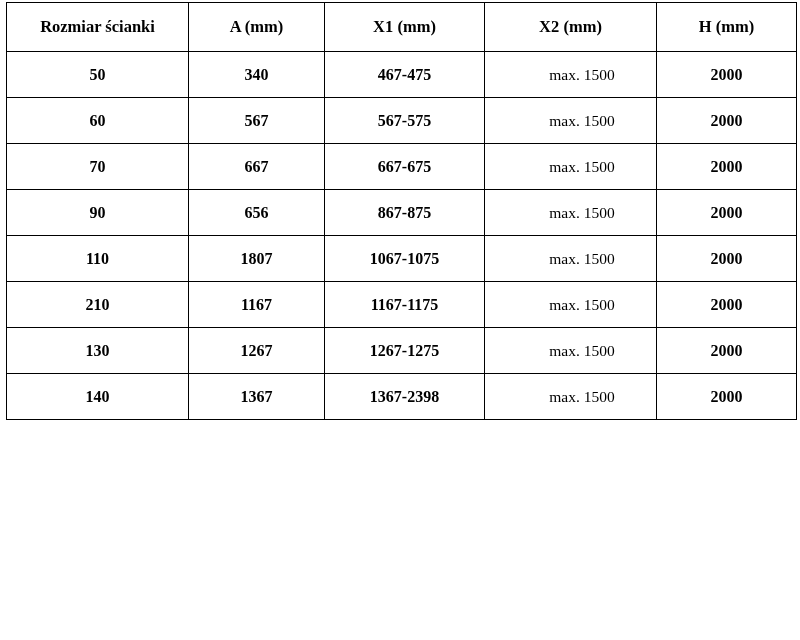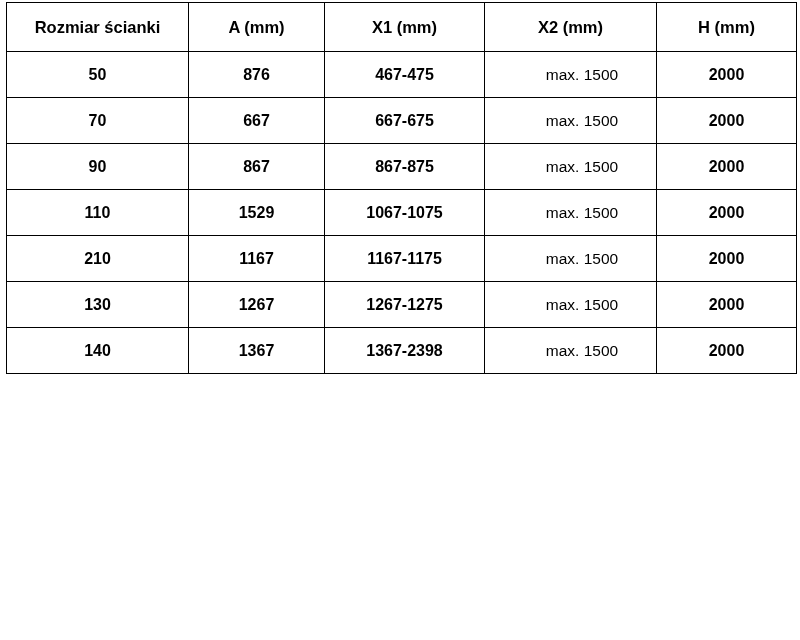--- a/index.html
+++ b/index.html
@@ -18,20 +18,21 @@
     width: 800px;
     height: 640px;
     box-sizing: border-box;
     background: #ffffff;
   }
   table.spec {
     border-collapse: collapse;
     width: 790px;
     margin: 2px 0 0 6px;
     table-layout: fixed;
+    font-family: Liberation Serif, serif;
   }
   table.spec th,
   table.spec td {
     border: 1px solid #000000;
     text-align: center;
     vertical-align: middle;
     font-size: 16px;
     height: 45px;
     padding: 0 2px;
     background: #ffffff;
@@ -73,42 +74,49 @@
         <th>Rozmiar ścianki</th>
         <th>A (mm)</th>
         <th>X1 (mm)</th>
         <th>X2 (mm)</th>
         <th>H (mm)</th>
       </tr>
     </thead>
     <tbody>
       <tr>
         <td>50</td>
-        <td>876</td>
+        <td>340</td>
         <td>467-475</td>
+        <td class="soft">max. 1500</td>
+        <td>2000</td>
+      </tr>
+      <tr>
+        <td>60</td>
+        <td>567</td>
+        <td>567-575</td>
         <td class="soft">max. 1500</td>
         <td>2000</td>
       </tr>
       <tr>
         <td>70</td>
         <td>667</td>
         <td>667-675</td>
         <td class="soft">max. 1500</td>
         <td>2000</td>
       </tr>
       <tr>
         <td>90</td>
-        <td>867</td>
+        <td>656</td>
         <td>867-875</td>
         <td class="soft">max. 1500</td>
         <td>2000</td>
       </tr>
       <tr>
         <td>110</td>
-        <td>1529</td>
+        <td>1807</td>
         <td>1067-1075</td>
         <td class="soft">max. 1500</td>
         <td>2000</td>
       </tr>
       <tr>
         <td>210</td>
         <td>1167</td>
         <td>1167-1175</td>
         <td class="soft">max. 1500</td>
         <td>2000</td>

